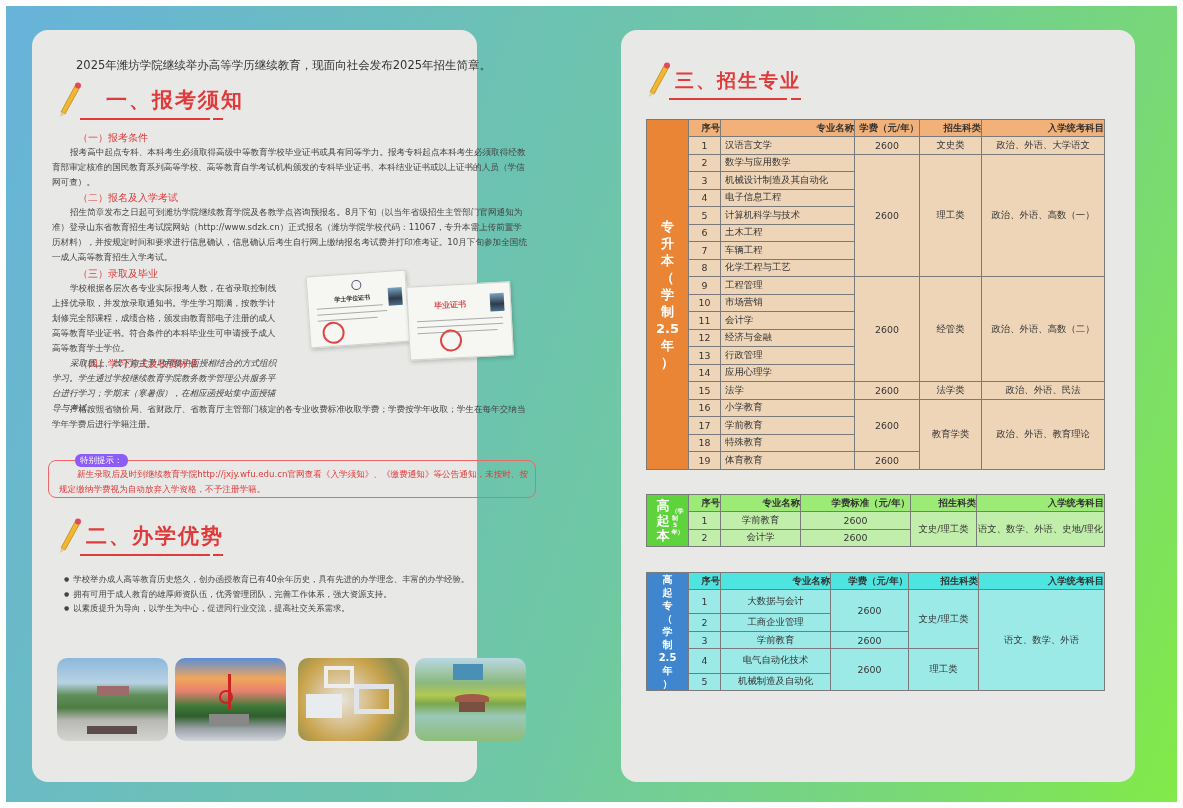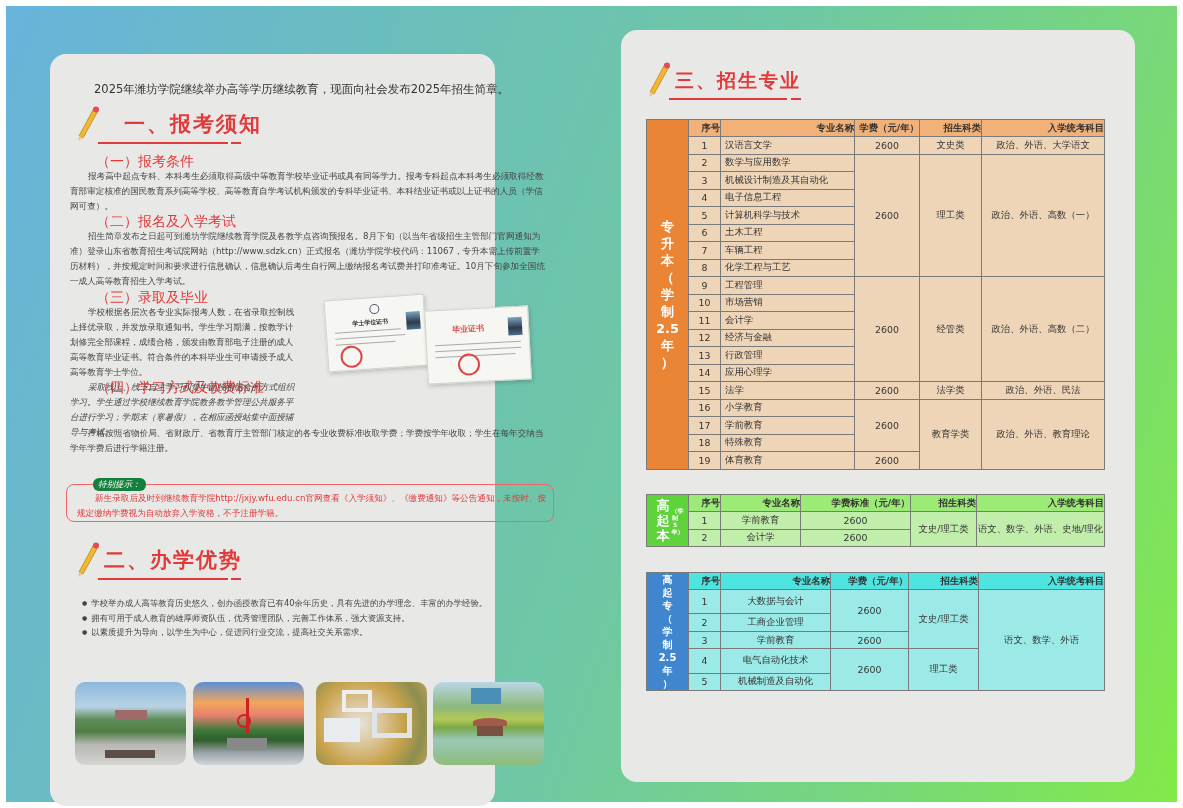--- a/index.html
+++ b/index.html
@@ -5,44 +5,44 @@
   * { box-sizing: border-box; margin: 0; padding: 0; }
   html, body { width: 1183px; height: 808px; overflow: hidden; background: #fff; }
   body { font-family: "DejaVu Sans", "Liberation Sans", sans-serif; color: #444; }
   .bg {
     position: absolute; left: 6px; top: 6px; width: 1171px; height: 796px;
     background: linear-gradient(110deg, #67b3db 0%, #6cc1b4 35%, #6fc8a4 55%, #78d878 80%, #82ea48 100%);
   }
   .page {
     position: absolute; top: 30px; height: 752px; background: #e8e9e7; border-radius: 16px;
   }
-  .left { left: 50px; width: 445px; margin-top: 24px; }
+  .left { left: 32px; width: 445px; }
   .right { left: 621px; width: 514px; }
 
   .intro { position: absolute; left: 44px; top: 28px; font-size: 11.5px; color: #333; white-space: nowrap; }
 
   .sec-title { position: absolute; display: flex; align-items: flex-end; }
   .sec-title .pencil { width: 24px; height: 36px; position: relative; }
   .sec-title .pencil svg { position: absolute; left: 0; top: 0; }
   .sec-title .txt { font-size: 21px; font-weight: bold; color: #e03a3a; letter-spacing: 2px; margin-left: 4px; padding-bottom: 4px; }
   .sec-title .line { position: absolute; left: 22px; bottom: -2px; height: 2px; background: #e03a3a; }
   .sec-title .line2 { position: absolute; bottom: -2px; height: 2px; width: 10px; background: #e03a3a; }
 
   .body-text { position: absolute; font-size: 8.6px; line-height: 15px; color: #444; }
-  .sub-head { color: #e0393a; font-size: 14px; padding-left: 26px; }
+  .sub-head { color: #e0393a; font-size: 10px; padding-left: 26px; }
   .para { text-indent: 18px; }
 
   .cert { position: absolute; background: #f6f6f2; border: 1px solid #cfd6cc; box-shadow: 1px 2px 4px rgba(0,0,0,0.2); }
   .cert .c-title { position: absolute; font-size: 6px; color: #333; font-weight: bold; }
   .cert .c-photo { position: absolute; width: 14px; height: 18px; background: linear-gradient(#7ba4c4 0%, #2e3b4a 60%, #4b6e8a 100%); }
   .cert .c-seal { position: absolute; width: 22px; height: 22px; border-radius: 50%; border: 2px solid #d44; }
   .cert .c-line { position: absolute; height: 1px; background: #aaa; }
 
   .tip-box { position: absolute; left: 16px; top: 430px; width: 488px; height: 38px; border: 1px solid #e66; border-radius: 8px; }
-  .tip-label { position: absolute; left: 26px; top: -7px; background: #15803d; color: #fff; font-size: 8.5px; padding: 0 5px; border-radius: 6px; line-height: 13px; font-style: italic; }
+  .tip-label { position: absolute; left: 26px; top: -7px; background: #8b5cf6; color: #fff; font-size: 8.5px; padding: 0 5px; border-radius: 6px; line-height: 13px; }
   .tip-text { position: absolute; left: 10px; top: 6px; font-size: 8.6px; line-height: 15px; color: #e0393a; width: 470px; }
 
   .adv-list { position: absolute; left: 32px; top: 542px; list-style: none; font-size: 8.4px; line-height: 14.7px; color: #444; }
   .adv-list li::before { content: "●"; font-size: 6px; margin-right: 4px; color: #444; vertical-align: 1px; }
 
   .photo { position: absolute; top: 628px; width: 111px; height: 83px; border-radius: 10px; overflow: hidden; }
   .p1 { left: 25px; background: linear-gradient(180deg, #8cb8dc 0%, #b8d2e4 30%, #5f8e5a 45%, #4e7d44 60%, #b7b7b4 75%, #d4d4d0 100%); }
   .p2 { left: 143px; background: linear-gradient(180deg, #5b8fd8 0%, #f2a65a 25%, #e88070 40%, #3e7a3a 58%, #2f5e2b 70%, #9aa2a8 85%, #d0d6da 100%); }
   .p3 { left: 266px; background: radial-gradient(circle at 40% 50%, #e6e3da 0%, #d9c292 30%, #c8a34c 55%, #8d8e4f 80%, #bd9f59 100%); }
   .p4 { left: 383px; background: linear-gradient(180deg, #b9d8e4 0%, #8cb87d 30%, #b3c953 45%, #7aa84b 55%, #9ac8b9 70%, #8ebd78 100%); }

